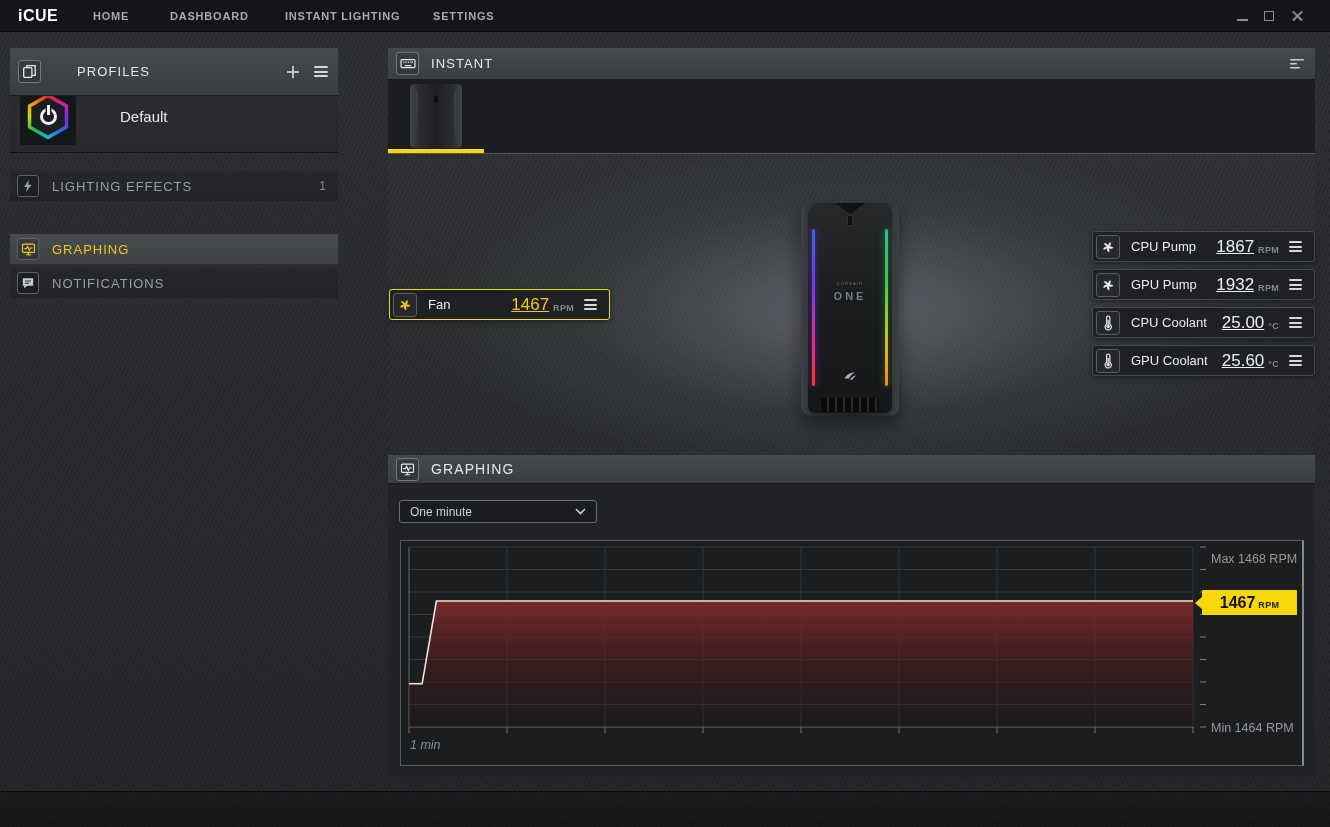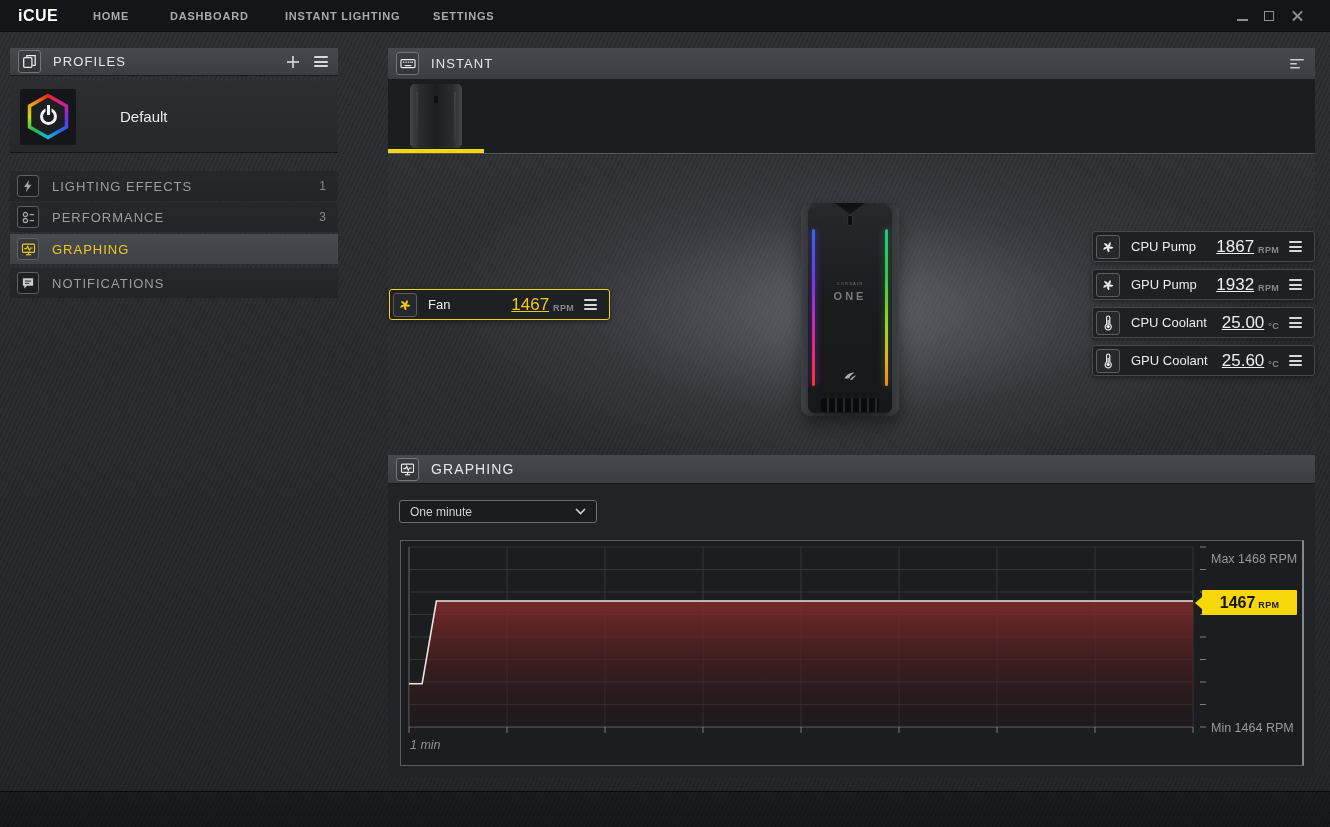--- a/index.html
+++ b/index.html
@@ -28,21 +28,21 @@
         background:linear-gradient(180deg,#46494e 0%, #3a3d41 100%);
         border-bottom:1px solid #1a1b1d; z-index:5; }
   .hdr-iconbox { width:23px; height:23px; border:1px solid #73767a; border-radius:3px;
         display:flex; align-items:center; justify-content:center; margin-right:12px;
         background:rgba(0,0,0,.15); flex:none; }
   .hdr-title { color:#e4e6e8; font-size:13px; letter-spacing:1.1px; font-weight:500; }
   .hdr-actions { margin-left:auto; margin-right:10px; display:flex; gap:14px; align-items:center; }
 
   
   .profiles-panel { position:absolute; left:10px; top:48px; width:328px; height:106px; z-index:10; }
-  .profiles-panel .panel-header { left:0; top:0; width:328px; height:28px; }
+  .profiles-panel .panel-header { left:0; top:0; width:328px; height:48px;gap:24px; }
   .profile-item { position:absolute; left:0; top:33px; width:328px; height:72px;
         background:linear-gradient(180deg,#2c2e32,#26282b); border-bottom:1px solid #131416;
         display:flex; align-items:center; cursor:pointer; }
   .avatar { width:56px; height:56px; margin-left:10px; background:#141619; border-radius:2px;
         display:flex; align-items:center; justify-content:center; }
   .hex { width:46px; height:46px; clip-path:polygon(50% 0,94% 25%,94% 75%,50% 100%,6% 75%,6% 25%);
         background:conic-gradient(#e8251f,#d6209a,#7a2ce0,#2b63e8,#19b5d8,#1fb948,#c8d91e,#f0931c,#e8251f);
         position:relative; }
   .hex-inner { position:absolute; inset:4px; clip-path:polygon(50% 0,94% 25%,94% 75%,50% 100%,6% 75%,6% 25%);
         background:#1c1e21; }
@@ -227,34 +227,20 @@
 
   <div class="menu-item" style="top:171px">
     <span class="mi-iconbox">
       <svg width="14" height="14" viewBox="0 0 16 16">
           <path d="M9 1 L3.5 9 H7 L5.5 15 L12 6.5 H8.2 Z" fill="#a3a6aa"></path>
         </svg>
     </span>
     <span class="mi-label">LIGHTING EFFECTS</span>
     <span class="mi-count">1</span>
   </div>
-  <div class="menu-item" style="top:202px">
-    <span class="mi-iconbox">
-      <svg width="15" height="15" viewBox="0 0 15 15">
-          <g fill="none" stroke="#a3a6aa" stroke-width="1.3">
-            <circle cx="4.4" cy="4.6" r="2.1"></circle>
-            <line x1="8.6" y1="4.6" x2="13" y2="4.6"></line>
-            <circle cx="4.4" cy="10.6" r="2.1"></circle>
-            <line x1="8.6" y1="10.6" x2="13" y2="10.6"></line>
-          </g>
-        </svg>
-    </span>
-    <span class="mi-label">PERFORMANCE</span>
-    <span class="mi-count">3</span>
-  </div>
   <div class="menu-item selected" style="top:234px">
     <span class="mi-iconbox">
       <svg width="15" height="15" viewBox="0 0 16 16">
           <g fill="none" stroke="#eec91b" stroke-width="1.2">
             <rect x="1.6" y="2.2" width="12.8" height="8.8" rx="1"></rect>
             <polyline points="3.5,7 5.8,7 7.2,4.6 8.8,9 10.2,6.4 12.4,6.4"></polyline>
             <line x1="8" y1="11" x2="8" y2="13"></line>
             <line x1="5.2" y1="13.6" x2="10.8" y2="13.6"></line>
           </g>
         </svg>

